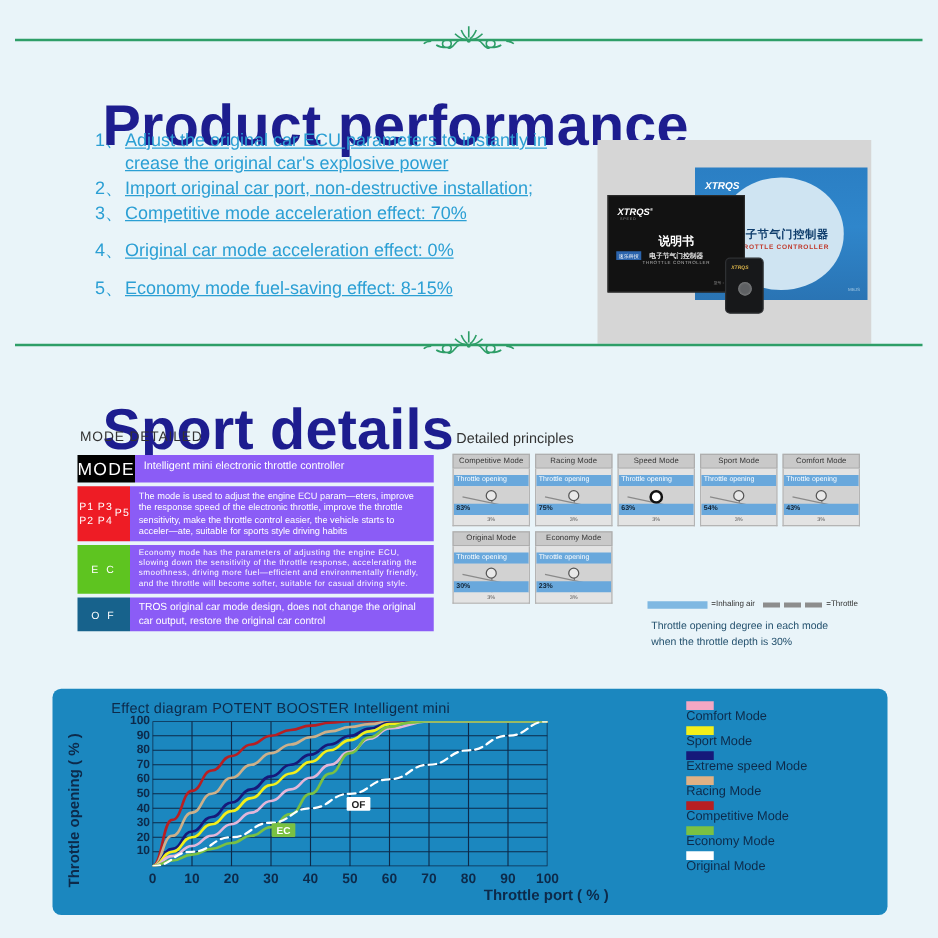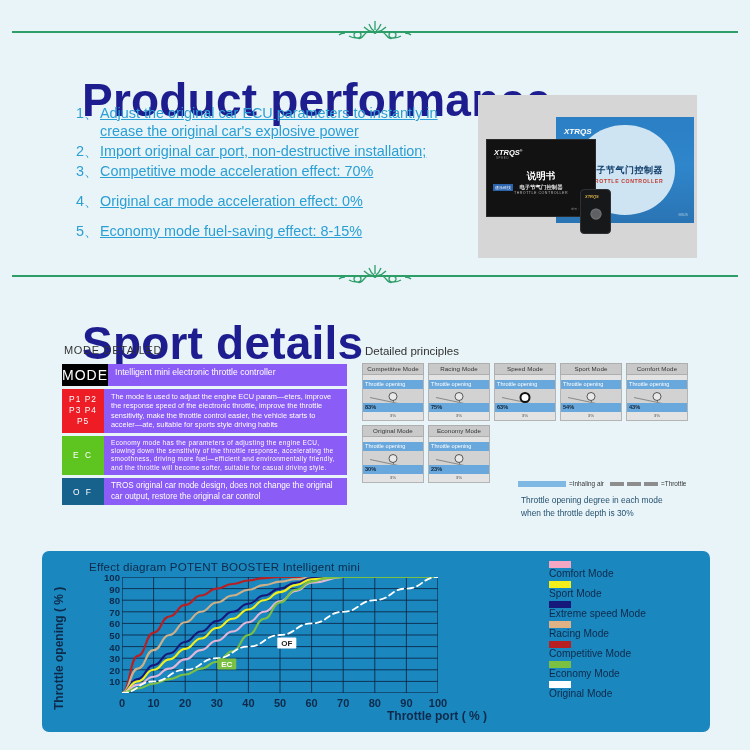--- a/index.html
+++ b/index.html
@@ -28,21 +28,21 @@
   #h2{left:82px;top:285px;font-size:46px;}
 
   
   .list{position:absolute;left:76px;top:104px;width:400px;}
   .li{display:flex;align-items:flex-start;color:#2b9fd4;font-size:14.4px;line-height:18px;margin-bottom:2px;}
   .li .num{width:24px;flex:0 0 24px;color:#2b9fd4;}
   .li .txt{flex:1;text-decoration:underline;}
   .li.gap{margin-top:12px;}
 
   
-  .photo{position:absolute;left:478px;top:95px;width:219px;height:163px;background:#d6d6d6;overflow:hidden;}
+  .photo{position:absolute;left:478px;top:112px;width:219px;height:163px;background:#d6d6d6;overflow:hidden;}
   .box{position:absolute;}
   .pbox{left:78px;top:22px;width:138px;height:106px;
         background:linear-gradient(180deg,#2b7fc4 0%,#2f86cb 45%,#2a74b4 100%);}
   .pbox .oval{position:absolute;left:14%;top:8%;width:72%;height:84%;border-radius:50%;
         background:#cfe4f2;}
   .pbox .cnlabel{position:absolute;left:0;right:0;top:44%;text-align:center;color:#0e3c6b;
         font-size:9px;font-weight:bold;letter-spacing:.5px;}
   .pbox .enlabel{position:absolute;left:0;right:0;top:58%;text-align:center;color:#c0392b;
         font-size:5.2px;font-weight:bold;letter-spacing:.6px;}
   .pbox .brand{position:absolute;left:8px;top:10px;color:#fff;font-size:8px;font-weight:bold;font-style:italic;}
@@ -68,21 +68,21 @@
   
   .md-title{position:absolute;left:64px;top:344px;color:#333;font-size:11px;letter-spacing:.7px;}
   .mdtable{position:absolute;left:62px;top:364px;width:285px;}
   .mdrow{display:flex;margin-bottom:3px;}
   .mdkey{flex:0 0 42px;display:flex;align-items:center;justify-content:center;
          color:#fff;font-size:14px;letter-spacing:1px;text-align:center;}
   .mdval{flex:1;background:#8b5cf6;color:#fff;display:flex;align-items:flex-start;padding:3px 7px;}
   .mdval span{display:block;}
   .r1 .mdkey{background:#000;}
   .r1 .mdval{height:16px;font-size:8.6px;}
-  .r2 .mdkey{background:#ee1c25;flex-direction:column;justify-content:center;line-height:11px;font-size:8.4px;}
+  .r2 .mdkey{background:#ee1c25;flex-direction:row;justify-content:center;line-height:11px;font-size:8.4px;}
   .r2 .mdval{font-size:7.4px;line-height:9.4px;}
   .r3 .mdkey{background:#5ec420;font-size:8.4px;letter-spacing:2px;}
   .r3 .mdval{font-size:6.5px;line-height:8.4px;letter-spacing:.35px;}
   .r4 .mdkey{background:#17628c;font-size:8.4px;letter-spacing:2px;}
   .r4 .mdval{font-size:8.2px;line-height:10.6px;}
   .kline{display:block;}
 
   
   .dp-title{position:absolute;left:365px;top:345px;color:#333;font-size:11.5px;}
   .cards{position:absolute;left:362px;top:363px;width:338px;}

